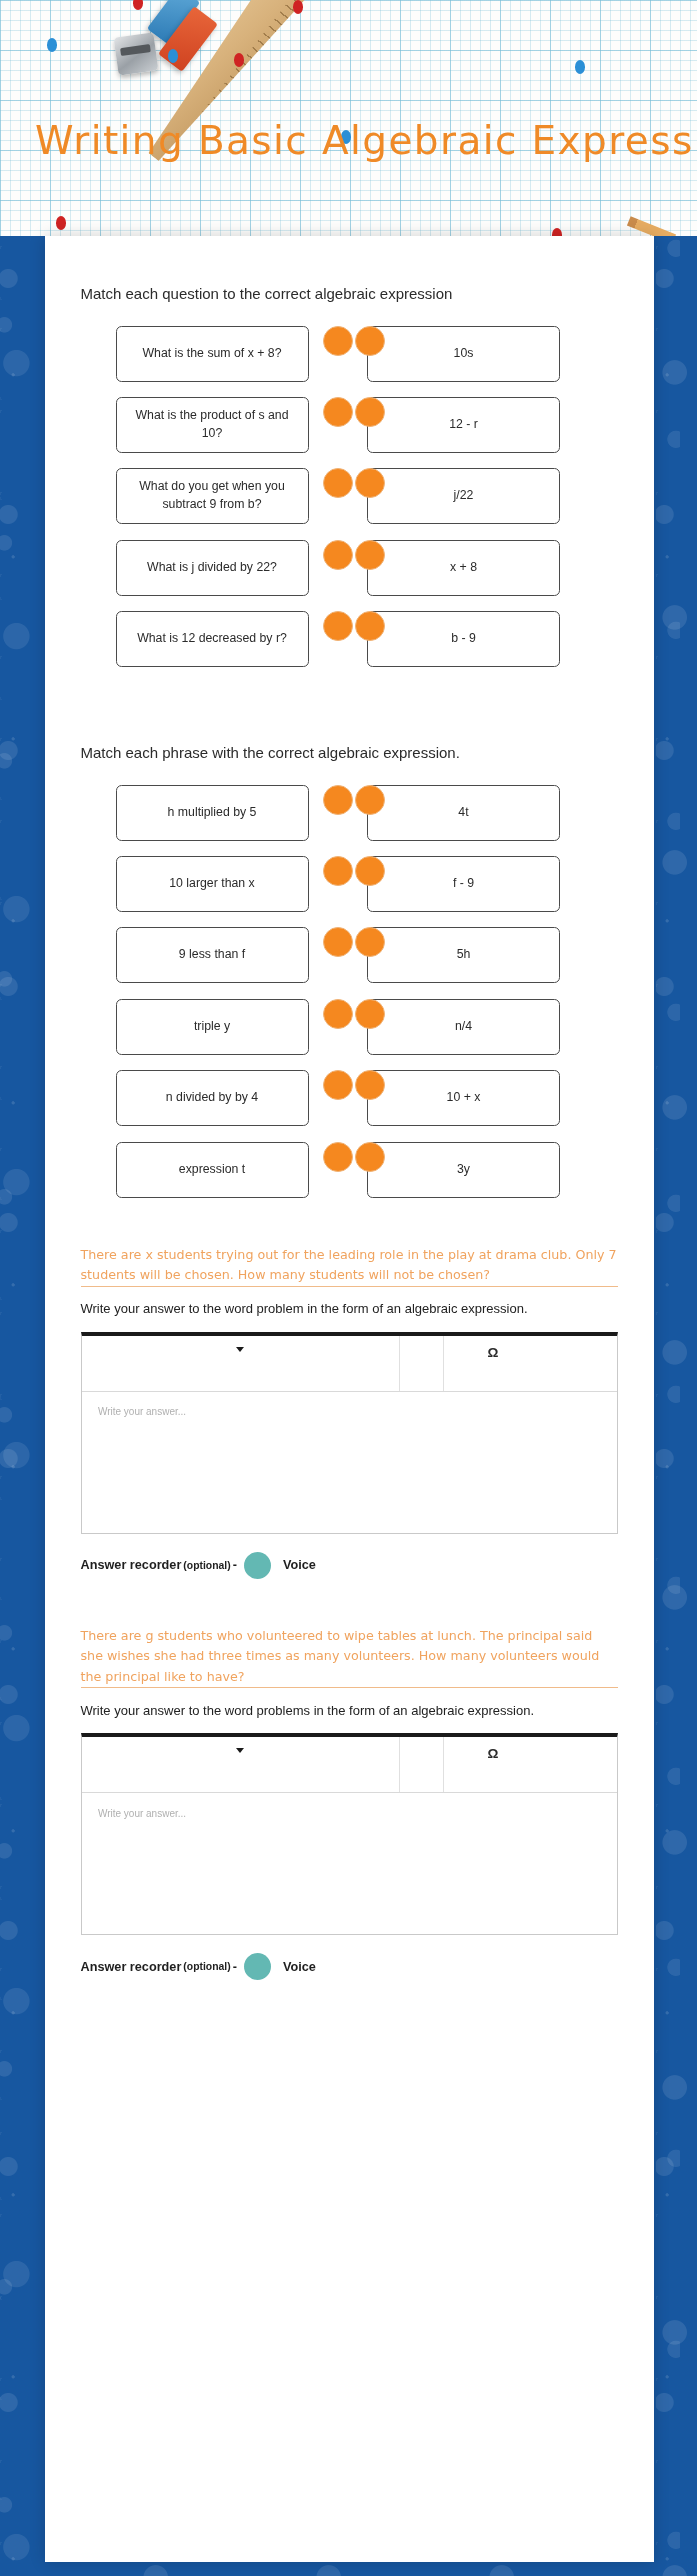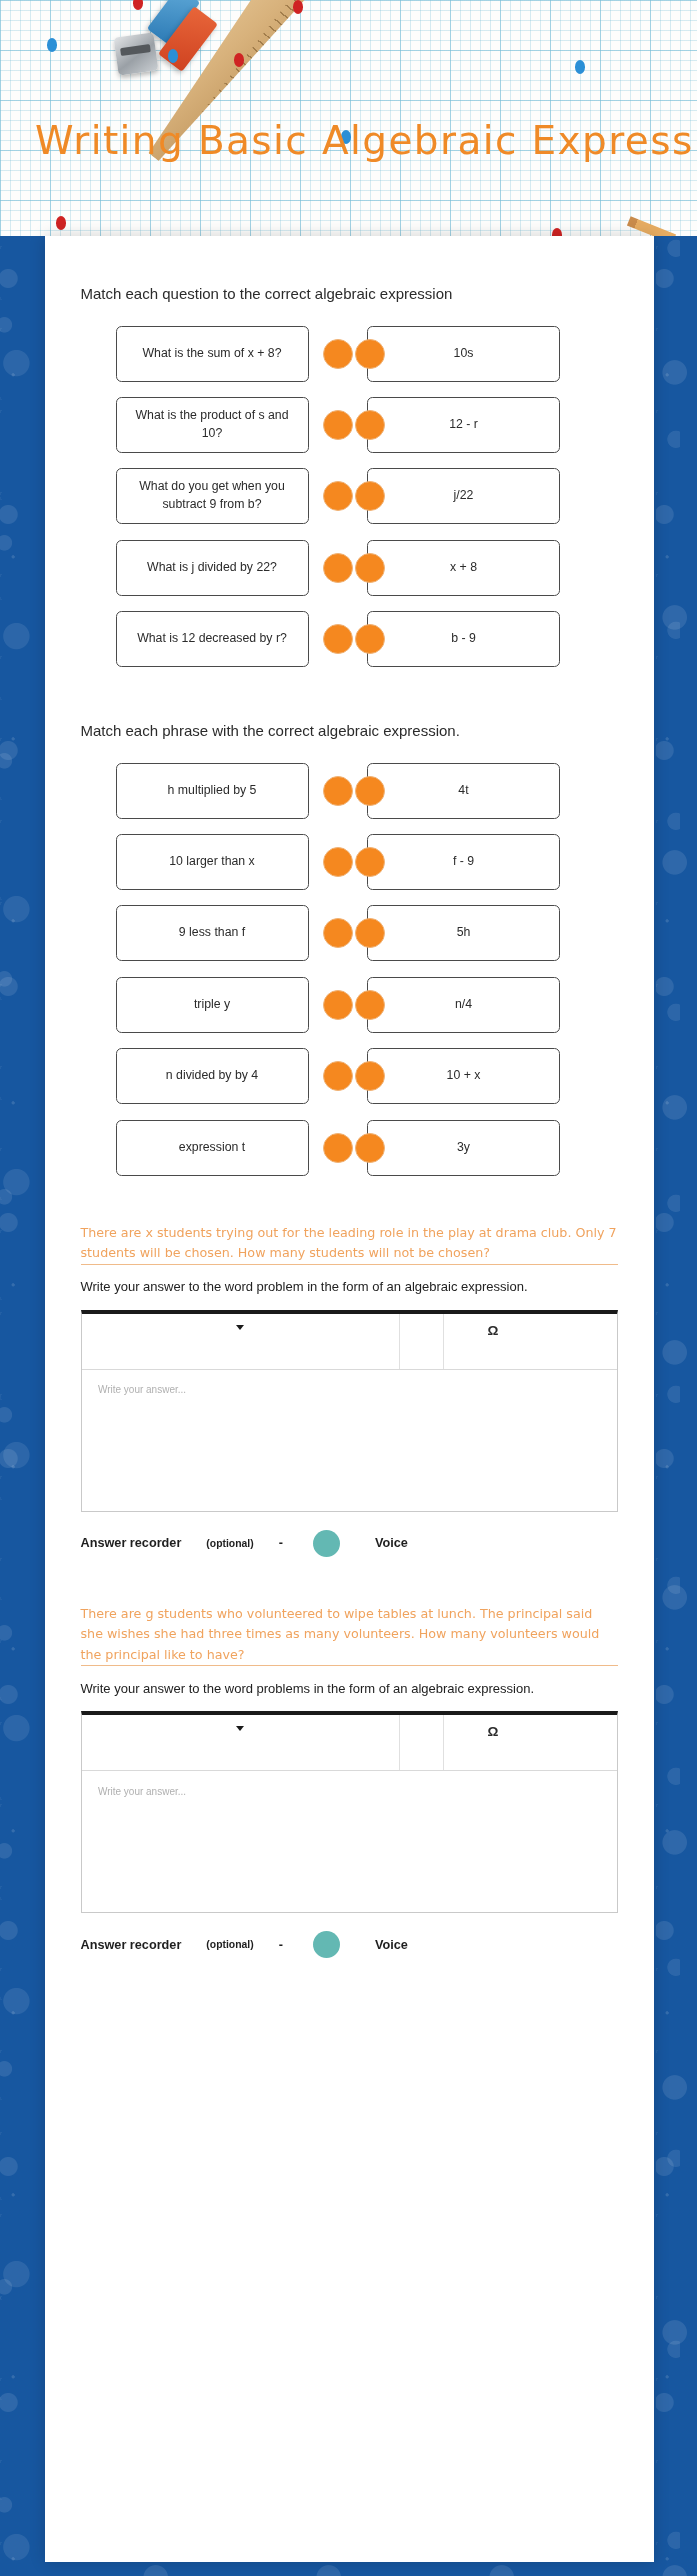--- a/index.html
+++ b/index.html
@@ -156,21 +156,21 @@
   .match-block { margin-bottom: 12.7px; }
 
   .match-row {
     display: flex;
     align-items: center;
     margin-bottom: 15.4px;
   }
 
   .col-left, .col-right {
     display: flex;
-    align-items: center;
+    align-items: flex-start;
     position: relative;
   }
   .col-left  { width: 50%; justify-content: flex-start; padding-left: 35px; }
   .col-right { width: 50%; justify-content: flex-start; padding-left: 18px; }
 
   .mbox {
     border: 0.9px solid #4a4a4a;
     border-radius: 5.5px;
     background: #fff;
     min-height: 56px;
@@ -251,21 +251,21 @@
   .editor-body {
     height: 141px;
     padding: 14.5px 16.4px;
     font-size: 10px;
     color: #b0b0b0;
   }
 
   .recorder-row {
     display: flex;
     align-items: center;
-    gap: 25px;
+    gap: 2px;
     margin-top: 18px;
     font-size: 12.7px;
   }
   .rec-label  { font-weight: 700; color: #1f1f1f; }
   .rec-opt    { font-weight: 700; font-size: 10.4px; color: #1f1f1f; text-align: center; }
   .rec-dash   { font-weight: 700; color: #1f1f1f; }
   .mic-btn {
     width: 27px; height: 27px;
     border-radius: 50%;
     background: #63b8b3;
@@ -356,21 +356,21 @@
           <div class="knob knob-left"></div>
         </div>
         <div class="col-right">
           <div class="knob knob-right"></div>
           <div class="mbox">b - 9</div>
         </div>
       </div>
 
     </div>
 
-    <div class="prompt" style="margin-top:53px;">Match each phrase with the correct algebraic expression.</div>
+    <div class="prompt" style="margin-top:75px;">Match each phrase with the correct algebraic expression.</div>
 
     <div class="match-block sec2">
 
       <div class="match-row">
         <div class="col-left">
           <div class="mbox">h multiplied by 5</div>
           <div class="knob knob-left"></div>
         </div>
         <div class="col-right">
           <div class="knob knob-right"></div>

